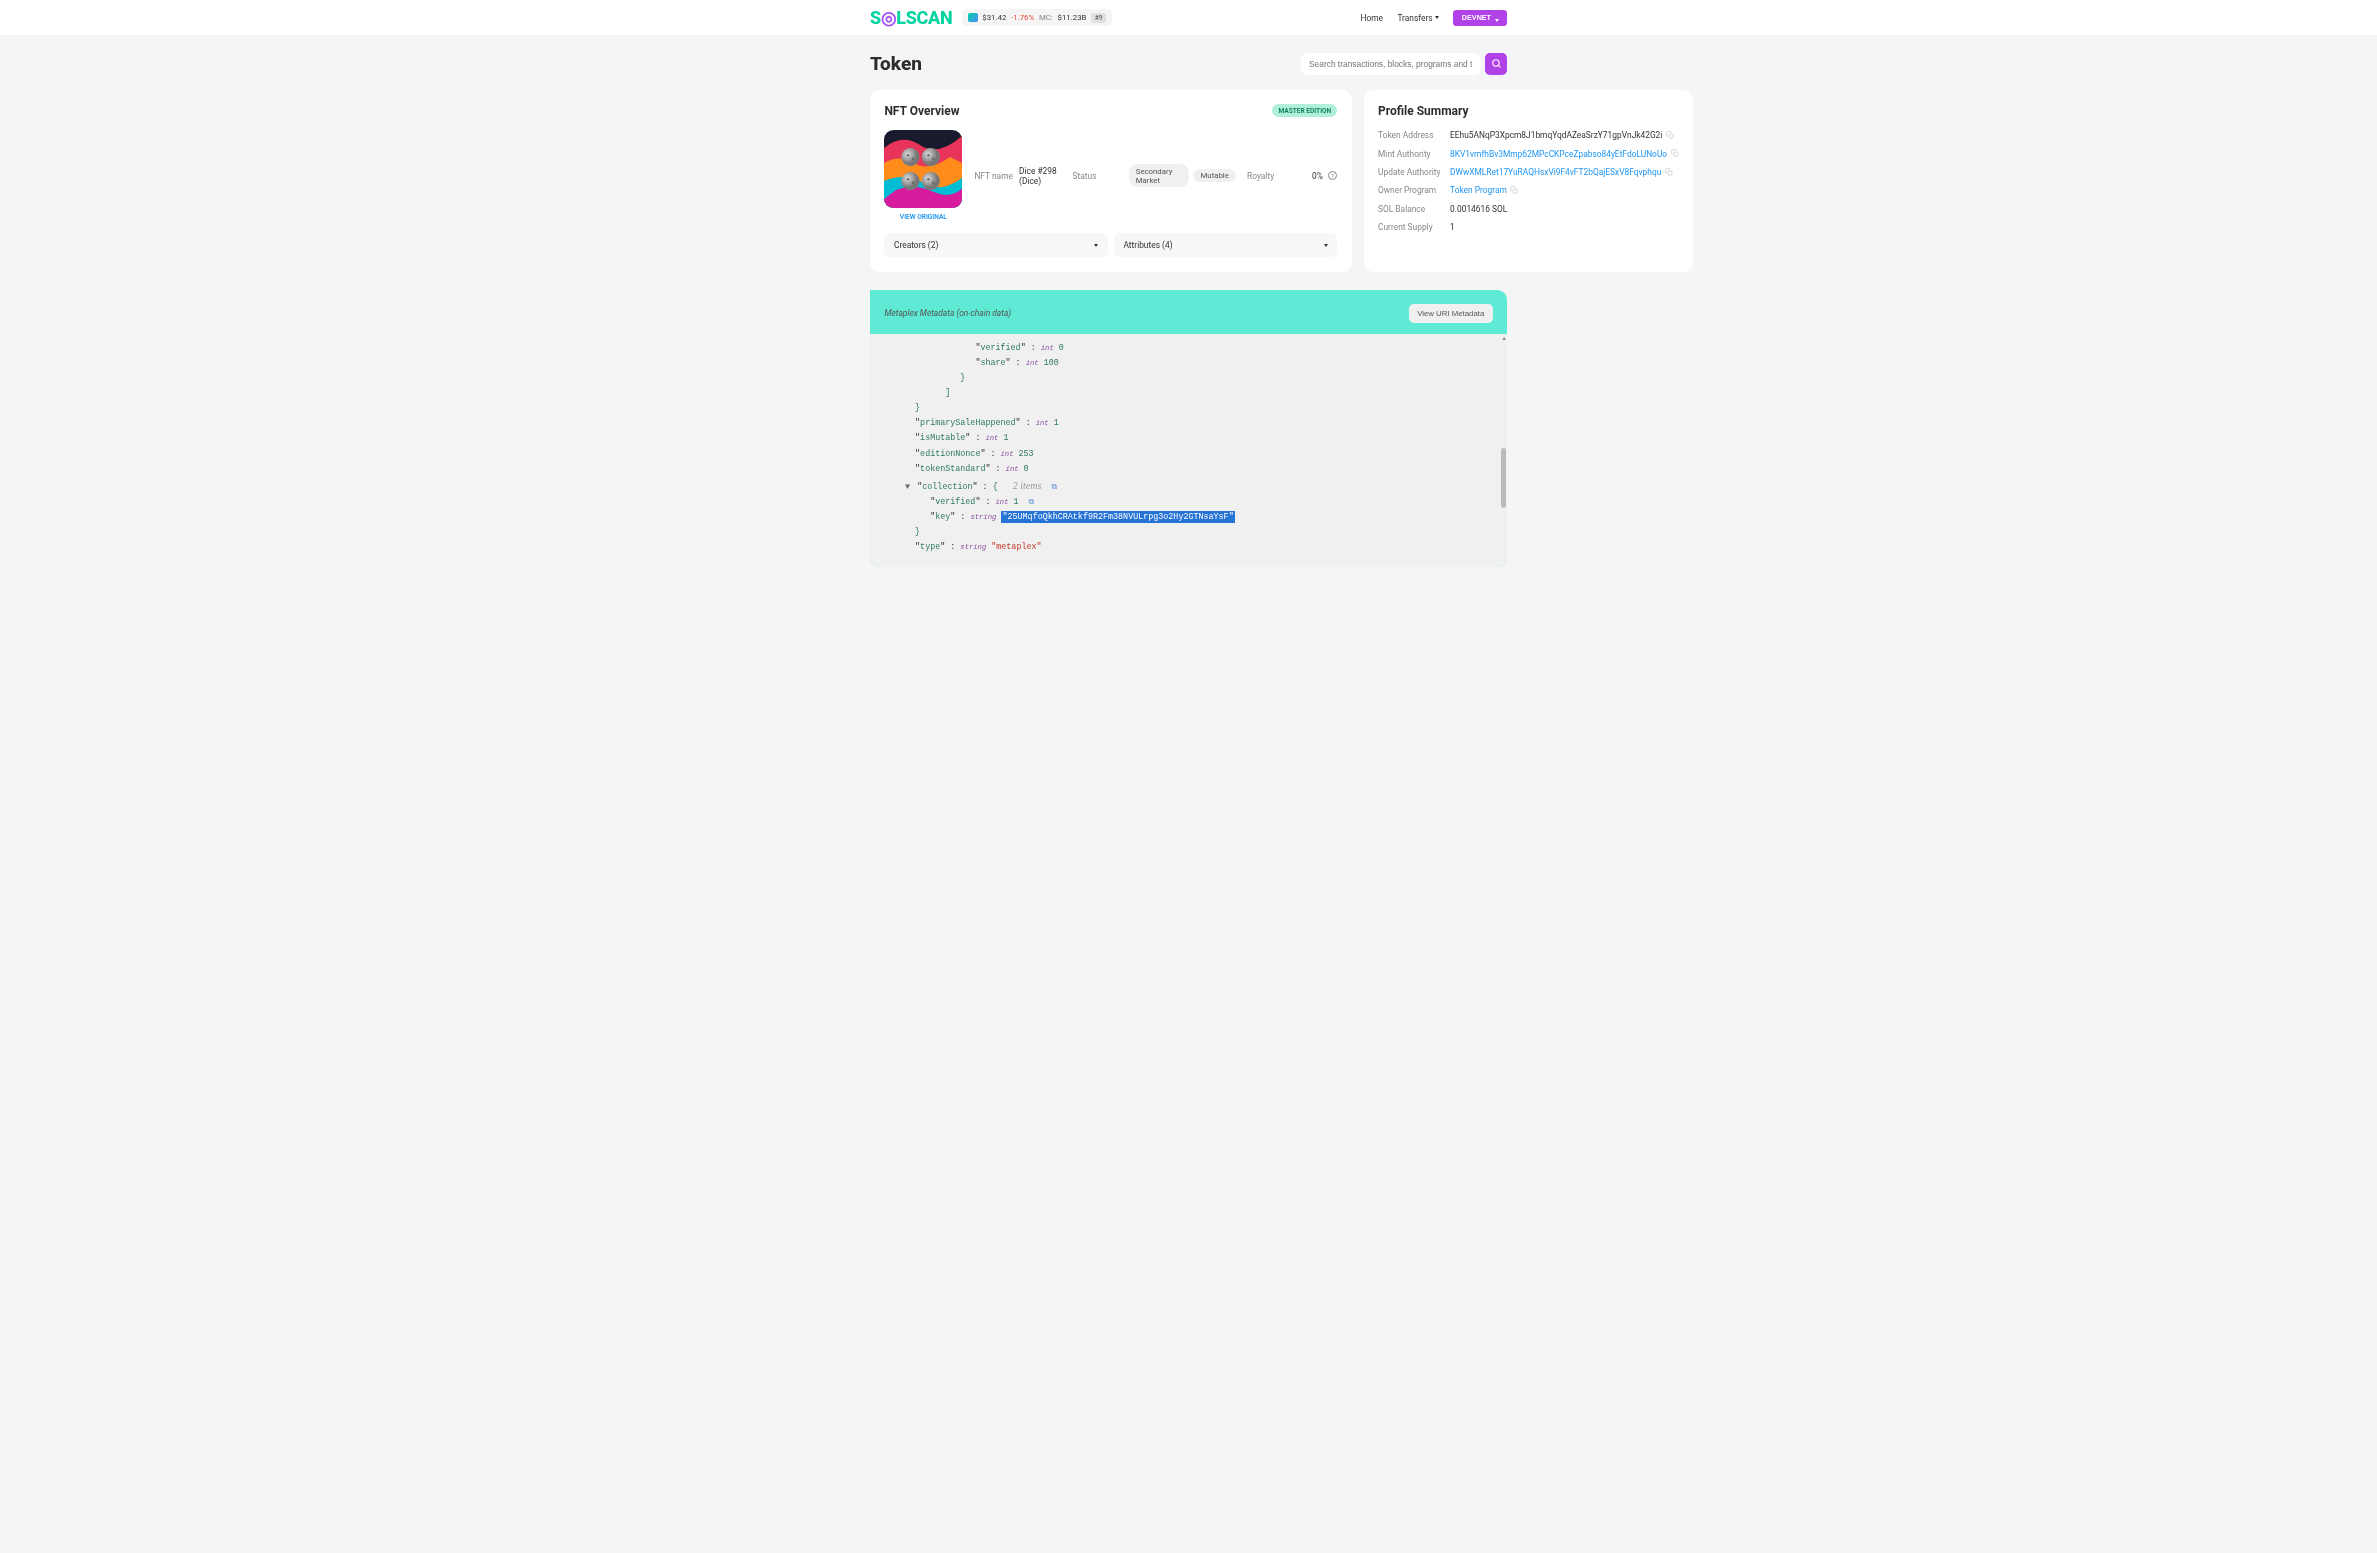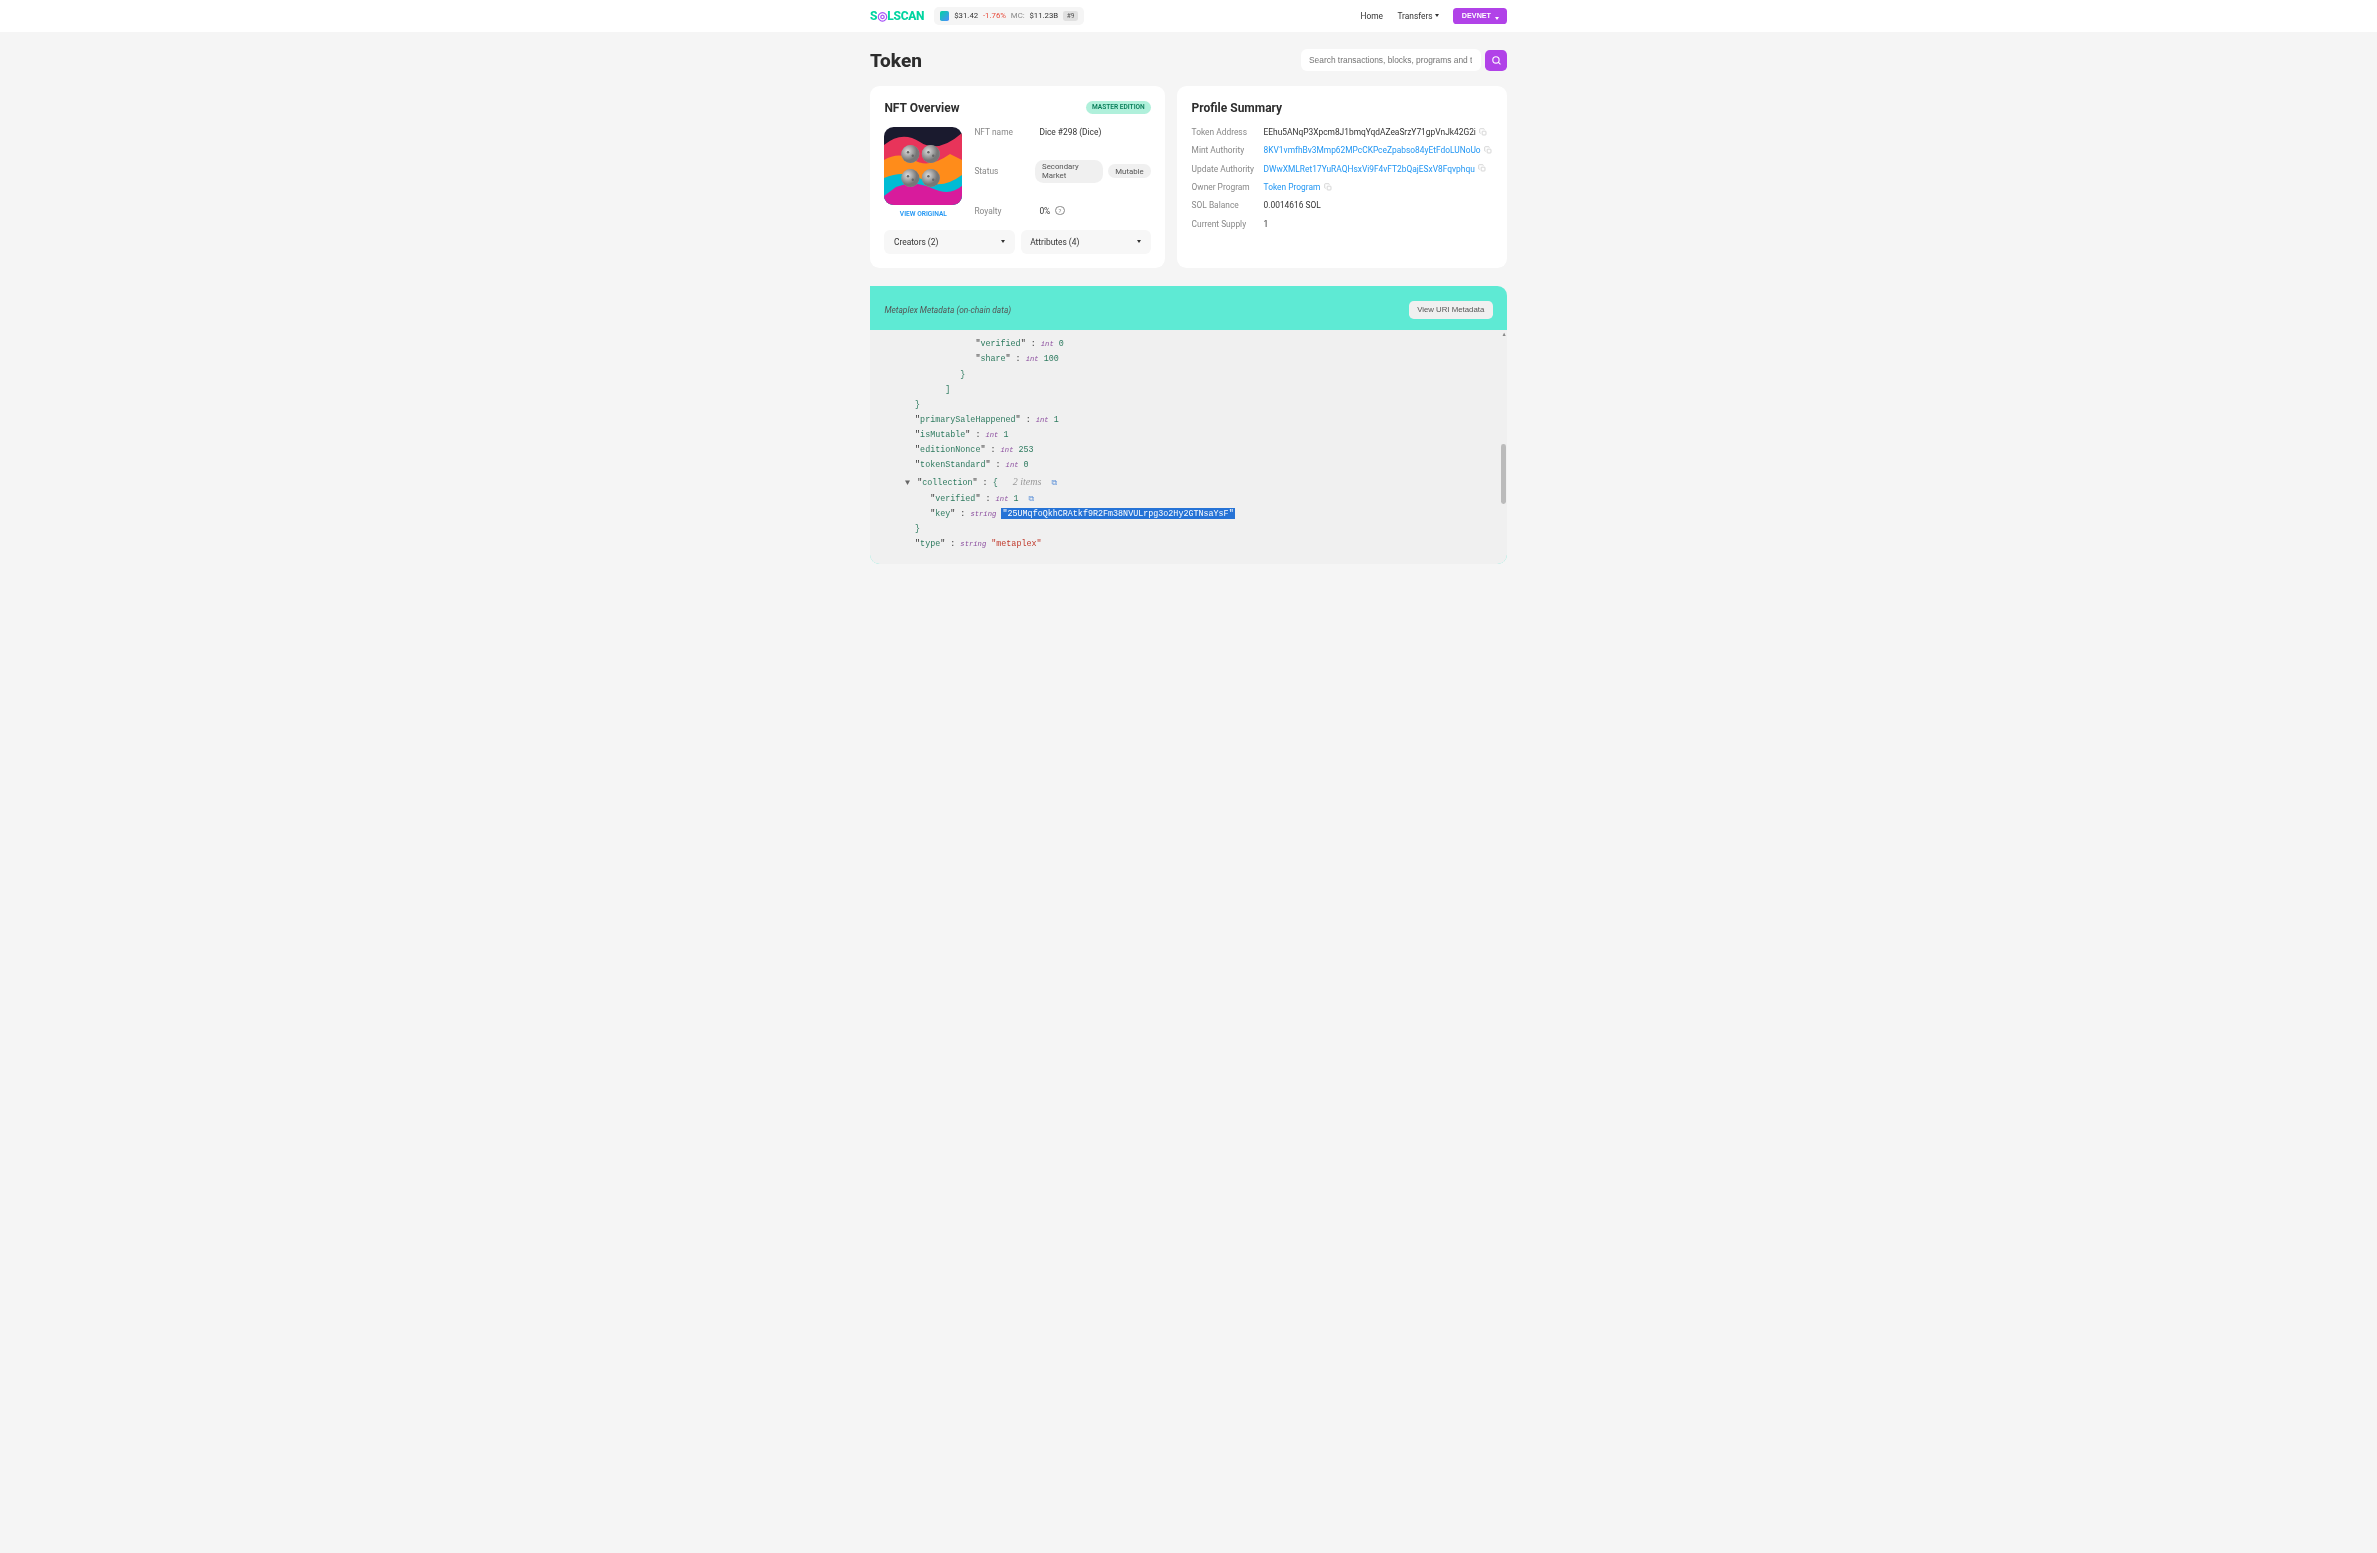--- a/index.html
+++ b/index.html
@@ -1,21 +1,21 @@
 <!DOCTYPE html>
 <html style="font-size:9.6px"><head>
 <meta charset="utf-8">
 <style>
 * { margin: 0; padding: 0; box-sizing: border-box; }
 body { font-family: -apple-system, BlinkMacSystemFont, 'Segoe UI', Roboto, sans-serif; background: #f5f5f5; color: #333; }
 .header-top { background: #fff; padding: 7.2px 0; }
 .container { max-width: 661px; margin: 0 auto; padding: 0 12px; }
 .header-top .container { display: flex; align-items: center; justify-content: space-between; }
 .header-left { display: flex; align-items: center; gap: 9.6px; }
-.logo { font-size: 12px; font-weight: 800; letter-spacing: -0.3px; }
+.logo { font-size: 18px; font-weight: 800; letter-spacing: -0.3px; }
 .logo-s { color: #00d4a0; }
 .logo-o { color: #a855f7; display: inline-block; }
 .price-pill { background: #f5f5f5; border-radius: 4.8px; padding: 3.6px 6px; display: flex; align-items: center; gap: 4.8px; font-size: 7.8px; }
 .price-icon { width: 9.6px; height: 9.6px; background: linear-gradient(135deg, #00d4a0, #4f8cff); border-radius: 1.8px; }
 .price-change { color: #e74c3c; }
 .mc-label { color: #888; }
 .rank-badge { background: #e0e0e0; padding: 1.2px 3.6px; border-radius: 2.4px; font-size: 6.6px; color: #555; }
 .header-right { display: flex; align-items: center; gap: 14.4px; }
 .nav-link { color: #333; font-size: 8.4px; cursor: pointer; display: flex; align-items: center; gap: 2.4px; }
 .chevron-down { width: 0; height: 0; border-left: 2.4px solid transparent; border-right: 2.4px solid transparent; border-top: 3px solid #333; }
@@ -30,21 +30,21 @@
 .search-btn svg { stroke: #fff; }
 .cards-row { display: flex; gap: 12px; }
 .card { background: #fff; border-radius: 9.6px; padding: 14.4px; flex: 1; }
 .card-header { display: flex; justify-content: space-between; align-items: flex-start; margin-bottom: 12px; }
 .card-title { font-size: 12px; font-weight: 700; color: #2d2d2d; }
 .master-badge { background: #b0f0db; color: #0a7d5a; padding: 2.4px 6px; border-radius: 7.2px; font-size: 6.6px; font-weight: 600; }
 .nft-content { display: flex; gap: 12px; }
 .nft-image-col { display: flex; flex-direction: column; align-items: center; gap: 4.8px; }
 .nft-image { width: 78px; height: 78px; border-radius: 9.6px; overflow: hidden; position: relative; }
 .view-original { color: #2196f3; font-size: 6.6px; font-weight: 600; cursor: pointer; }
-.info-rows { flex: 1; display: flex; flex-direction: column; gap: 23px; }
+.info-rows { flex: 1; display: flex; flex-direction: row; gap: 11px; }
 .info-row { display: flex; align-items: center; }
 .info-label { width: 65px; color: #888; font-size: 8.4px; }
 .info-value { font-size: 8.4px; color: #333; display: flex; align-items: center; gap: 4.8px; }
 .pill { background: #f0f0f0; padding: 2.4px 7.2px; border-radius: 8.4px; font-size: 7.8px; color: #555; }
 .help-icon { width: 9.6px; height: 9.6px; border: 0.9px solid #888; border-radius: 50%; display: inline-flex; align-items: center; justify-content: center; font-size: 6px; color: #888; }
 .dropdowns-row { display: flex; gap: 6px; margin-top: 12px; }
 .dropdown { flex: 1; background: #f7f7f7; border-radius: 6px; padding: 7.2px 9.6px; display: flex; justify-content: space-between; align-items: center; cursor: pointer; font-size: 8.4px; }
 .summary-rows { display: flex; flex-direction: column; gap: 8.4px; }
 .summary-row { display: flex; align-items: center; }
 .summary-label { width: 72px; color: #888; font-size: 8.4px; }

